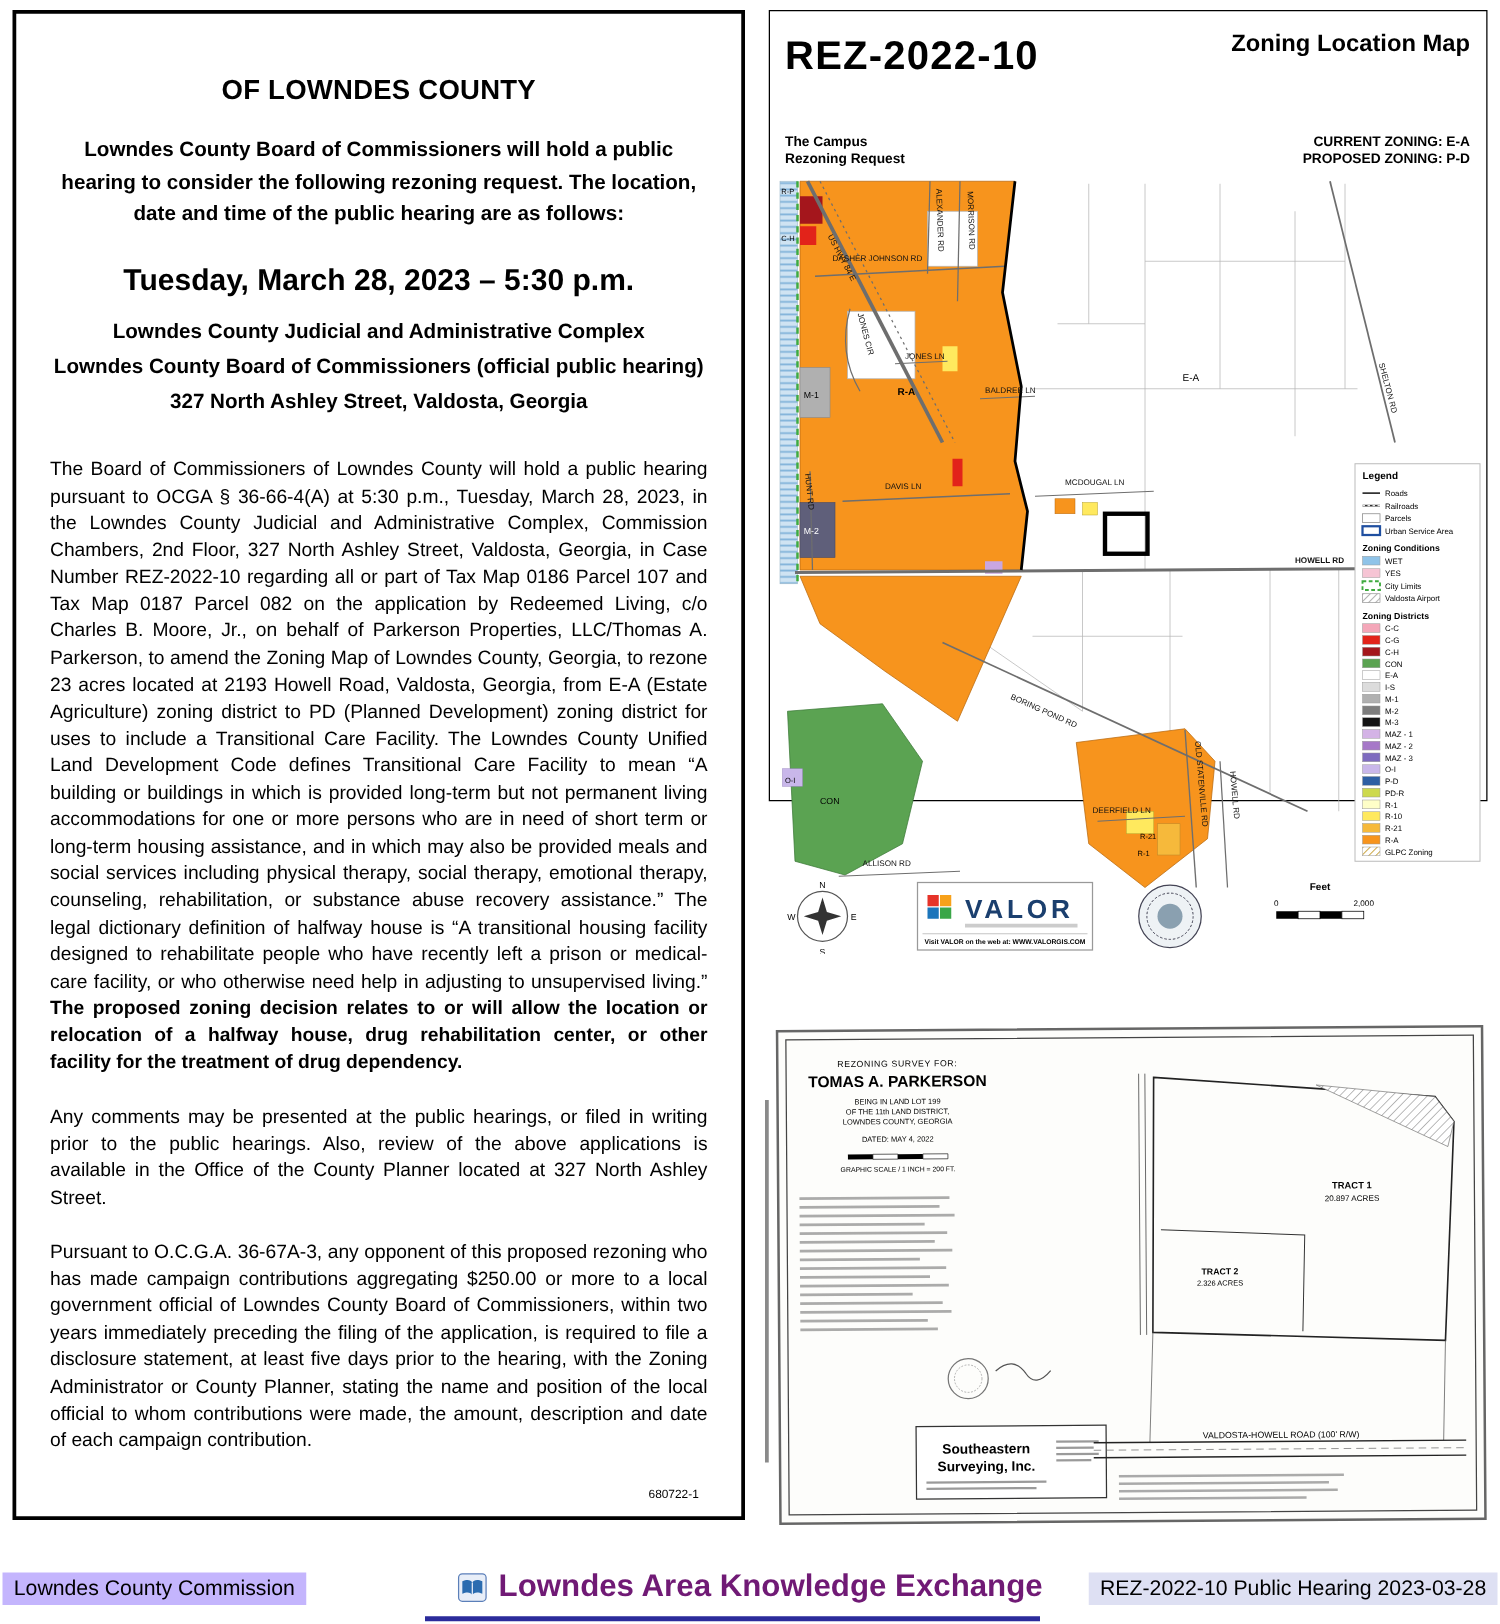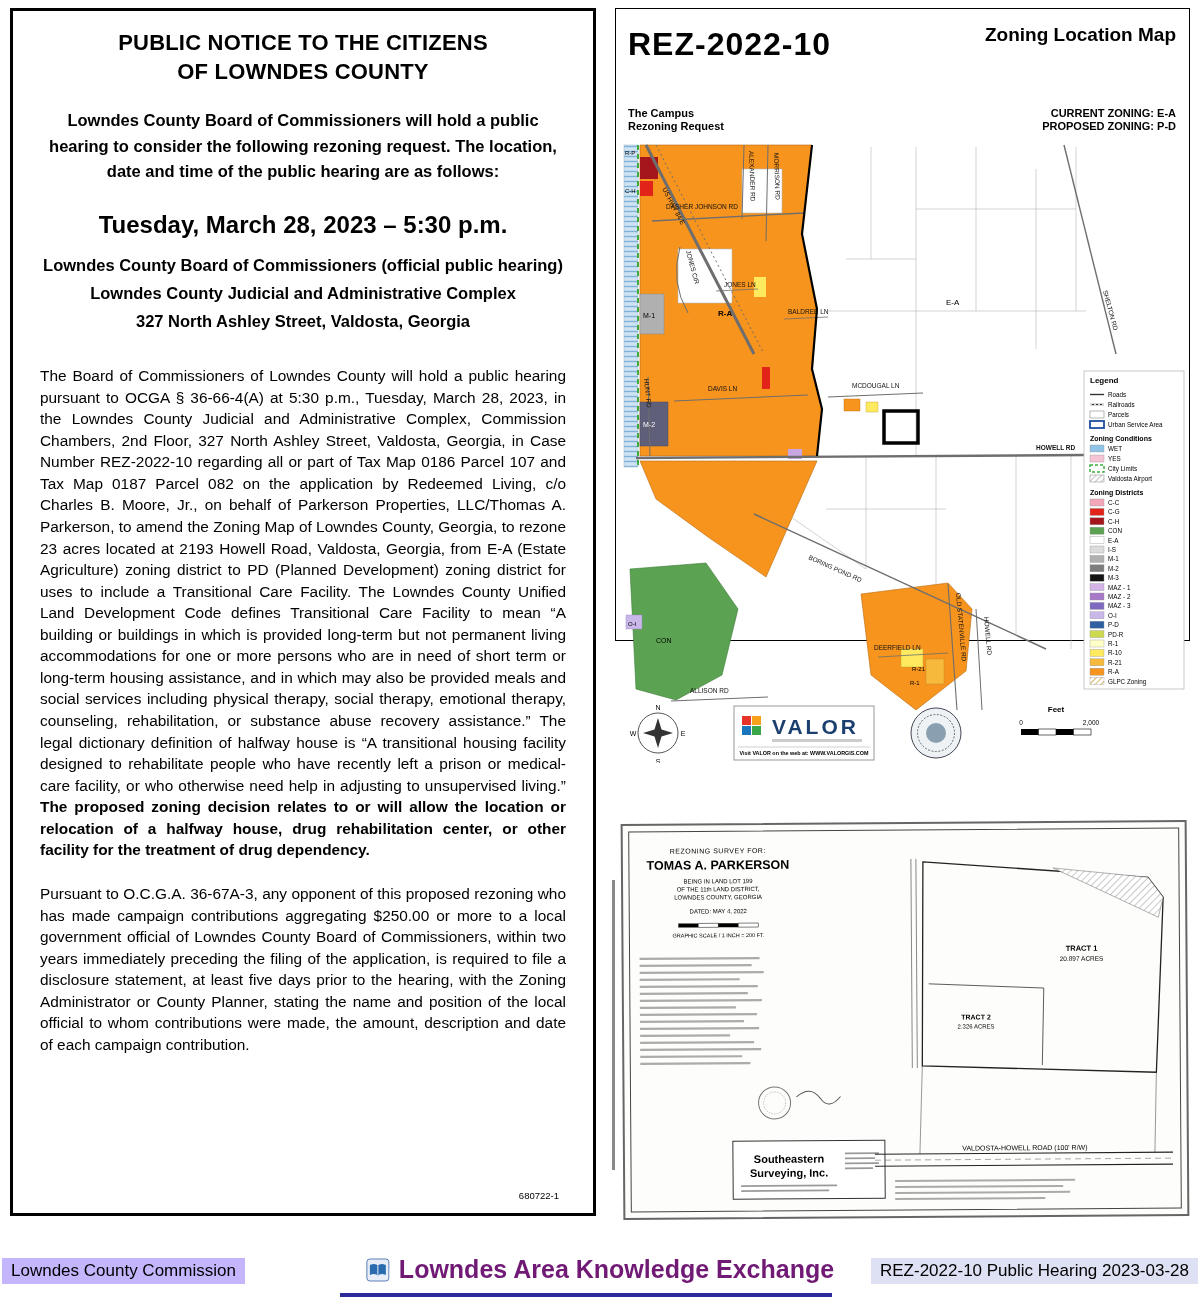--- a/index.html
+++ b/index.html
@@ -40,31 +40,32 @@
   .footer-center .lake-text{font-size:25px;font-weight:bold;color:#701a75;white-space:nowrap;}
   .footer-underline{position:absolute;left:340px;top:1293px;width:492px;height:4px;background:#2b2b9b;}
 </style>
 </head>
 <body>
 
 <div class="page">
 
   <div class="notice">
     <div class="notice-title">
-      <span>PUBLIC NOTICE TO THE CITIZENS</span><br>
+      <br>
       <span>OF LOWNDES COUNTY</span>
     </div>
     <div class="notice-intro">Lowndes County Board of Commissioners will hold a public hearing to consider the following rezoning request.  The location, date and time of the public hearing are as follows:</div>
     <div class="notice-date">Tuesday, March 28, 2023 – 5:30 p.m.</div>
+    <div class="venue-line">Lowndes County Judicial and Administrative Complex</div>
     <div class="venue-line">Lowndes County Board of Commissioners (official public hearing)</div>
-    <div class="venue-line">Lowndes County Judicial and Administrative Complex</div>
     <div class="venue-line">327 North Ashley Street, Valdosta, Georgia</div>
 
     <p class="body-par first"><span>The Board of Commissioners of Lowndes County will hold a public hearing pursuant to OCGA § 36-66-4(A) at 5:30 p.m., Tuesday, March 28, 2023, in the Lowndes County Judicial and Administrative Complex, Commission Chambers, 2nd Floor, 327 North Ashley Street, Valdosta, Georgia, in Case Number REZ-2022-10 regarding all or part of Tax Map 0186 Parcel 107 and Tax Map 0187 Parcel 082 on the application by Redeemed Living, c/o Charles B. Moore, Jr., on behalf of Parkerson Properties, LLC/Thomas A. Parkerson, to amend the Zoning Map of Lowndes County, Georgia, to rezone 23 acres located at 2193 Howell Road, Valdosta, Georgia, from E-A (Estate Agriculture) zoning district to PD (Planned Development) zoning district for uses to include a Transitional Care Facility. The Lowndes County Unified Land Development Code defines Transitional Care Facility to mean “A building or buildings in which is provided long-term but not permanent living accommodations for one or more persons who are in need of short term or long-term housing assistance, and in which may also be provided meals and social services including physical therapy, social therapy, emotional therapy, counseling, rehabilitation, or substance abuse recovery assistance.” The legal dictionary definition of halfway house is “A transitional housing facility designed to rehabilitate people who have recently left a prison or medical-care facility, or who otherwise need help in adjusting to unsupervised living.” </span><b>The proposed zoning decision relates to or will allow the location or relocation of a halfway house, drug rehabilitation center, or other facility for the treatment of drug dependency.</b></p>
 
+    <p class="body-par">Any comments may be presented at the public hearings, or filed in writing prior to the public hearings.  Also, review of the above applications is available in the Office of the County Planner located at 327 North Ashley Street.</p>
     <p class="body-par">Pursuant to O.C.G.A. 36-67A-3, any opponent of this proposed rezoning who has made campaign contributions aggregating $250.00 or more to a local government official of Lowndes County Board of Commissioners, within two years immediately preceding the filing of the application, is required to file a disclosure statement, at least five days prior to the hearing, with the Zoning Administrator or County Planner, stating the name and position of the local official to whom contributions were made, the amount, description and date of each campaign contribution.</p>
 
     <div class="docnum">680722-1</div>
   </div>
 
   <div class="map-box">
     <svg width="572" height="754" viewBox="0 0 572 754">
       <defs>
         <pattern id="hatchP" width="4" height="4" patternUnits="userSpaceOnUse" patternTransform="rotate(45)">
           <rect width="4" height="4" fill="#ffffff"></rect>

